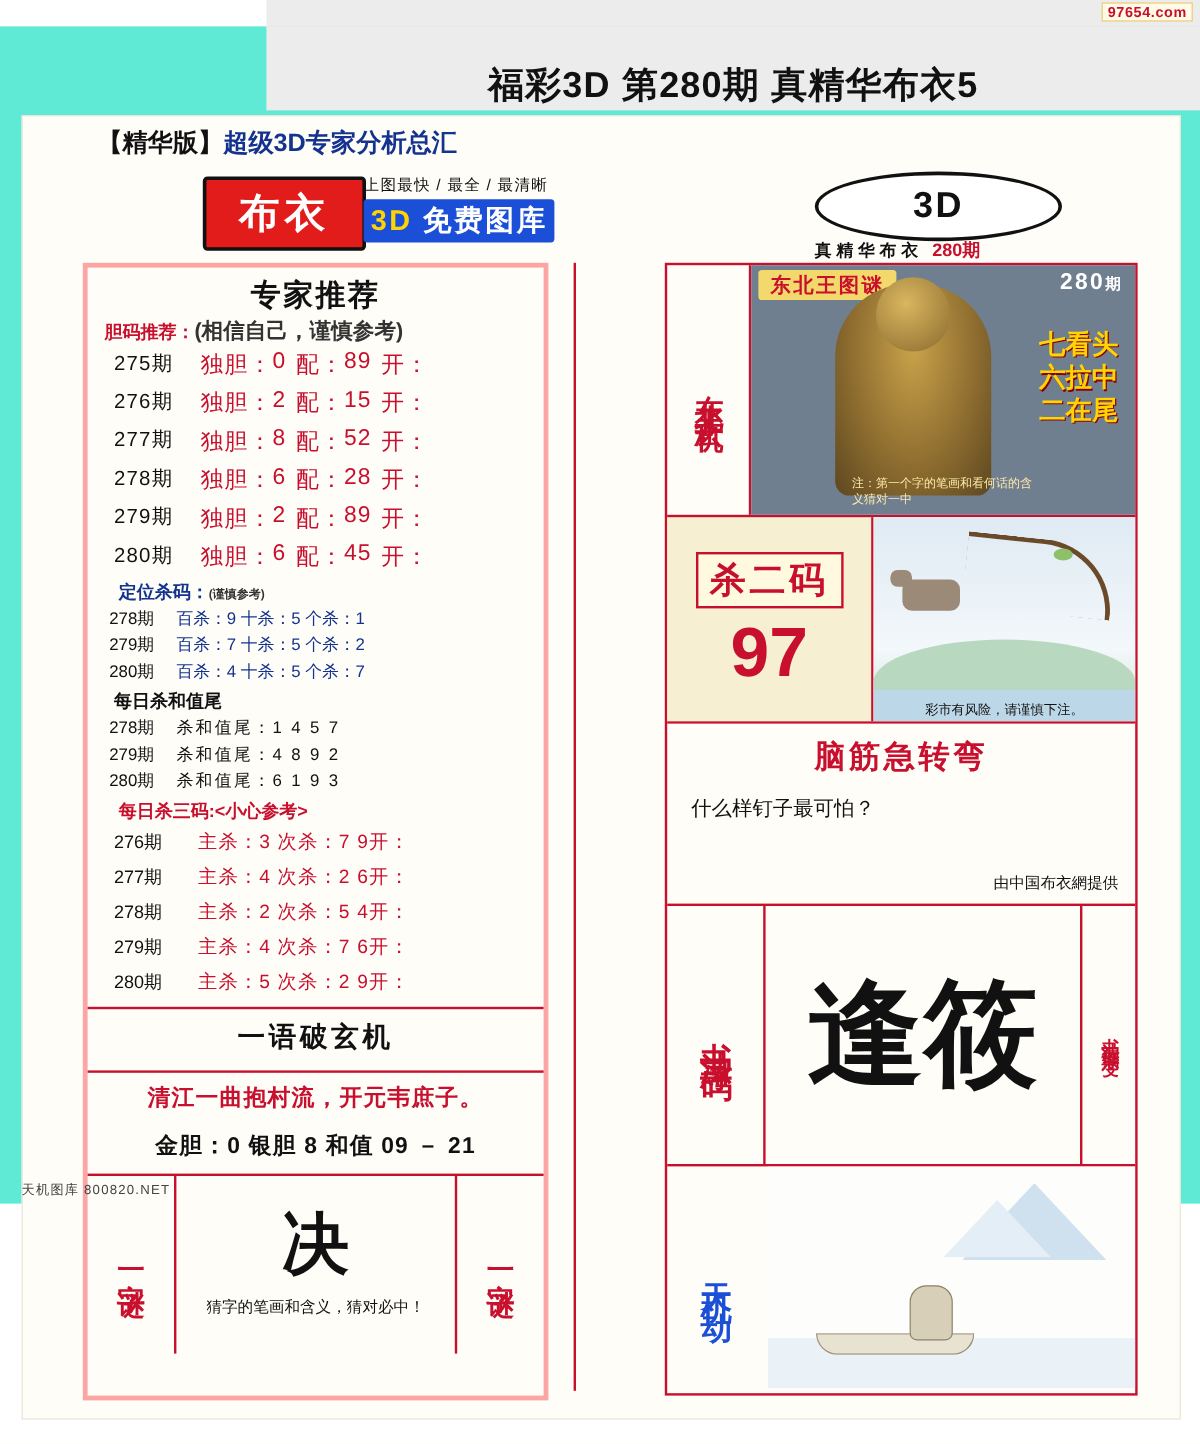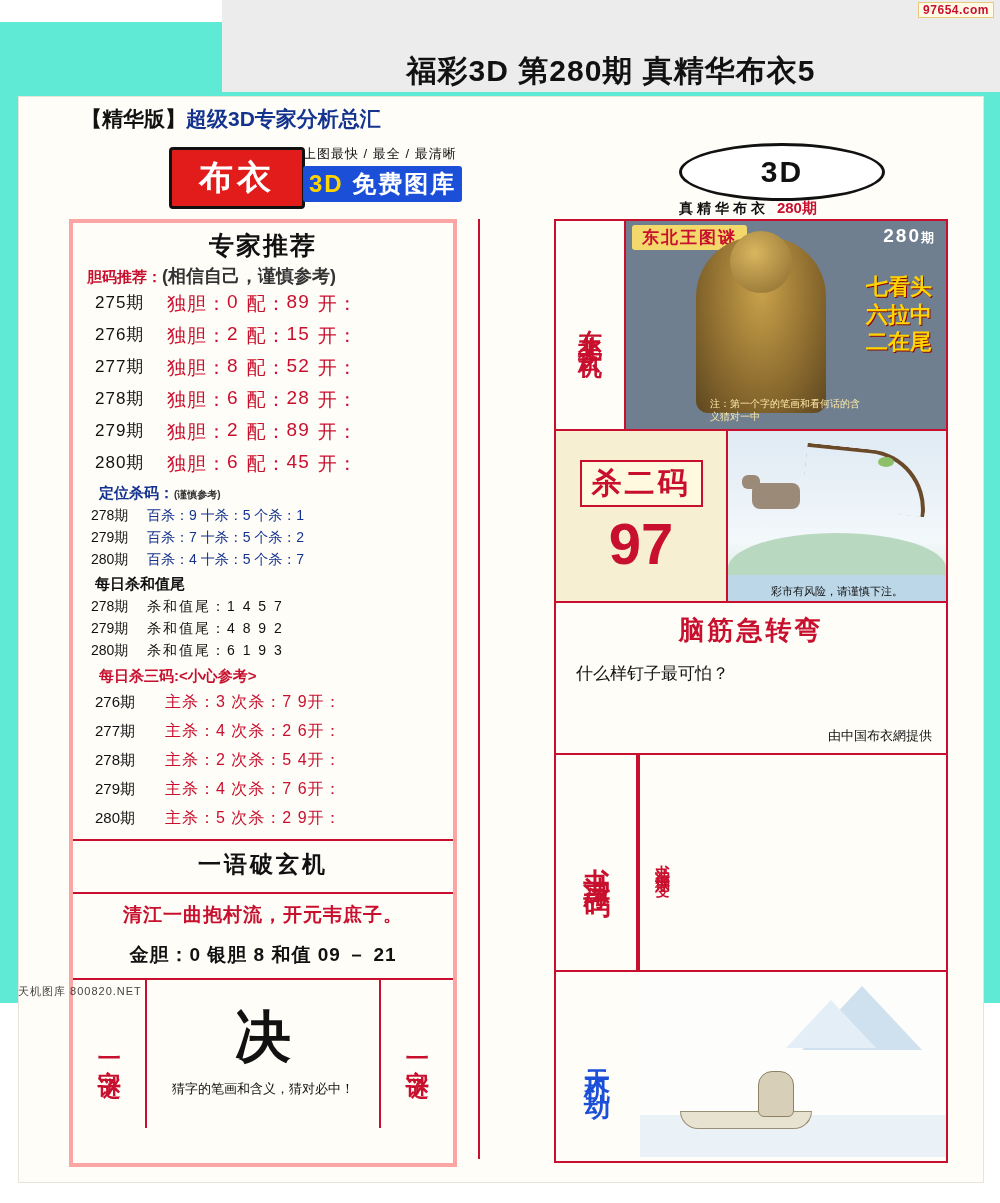--- a/index.html
+++ b/index.html
@@ -502,20 +502,23 @@
       <div class="brain">
         <div class="t">脑筋急转弯</div>
         <div class="q">什么样钉子最可怕？</div>
         <div class="by">由中国布衣網提供</div>
       </div>
 
       <div class="calli">
         <div class="calli-left">
           <span>书法寻码</span>
         </div>
+        <div class="calli-mid">
+          <span>逢筱</span>
+        </div>
         <div class="calli-right">
           <span>书法每期变</span>
         </div>
       </div>
 
       <div class="bottom-art">
         <div class="ba-left">
           <span>天机一动</span>
         </div>
         <div class="ba-scene">

